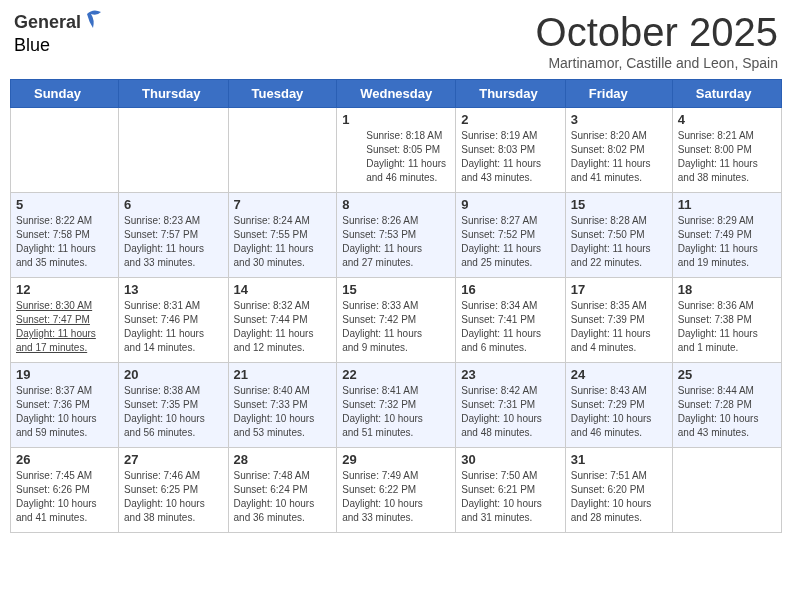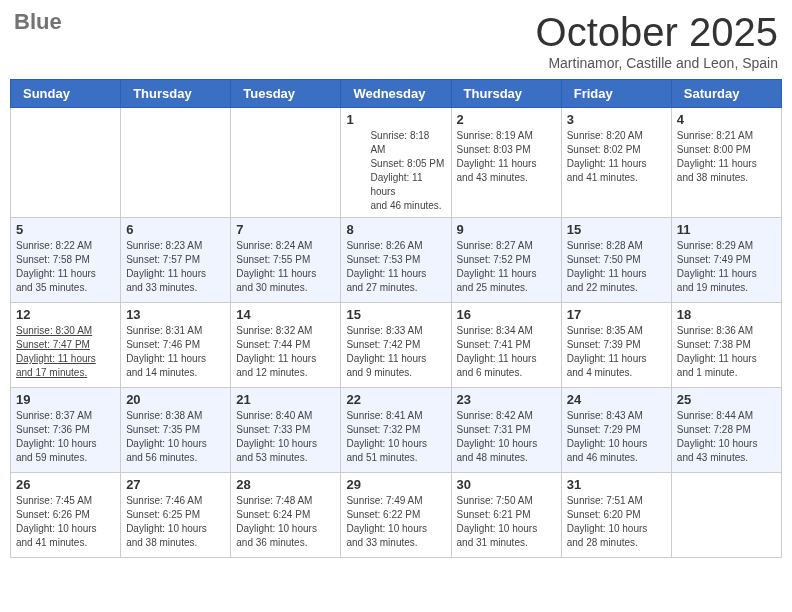--- a/index.html
+++ b/index.html
@@ -21,23 +21,23 @@
       display: flex;
       align-items: center;
     }
     .logo-text-general {
       font-size: 18px;
       font-weight: bold;
       color: #333;
       line-height: 1.1;
     }
     .logo-text-blue {
-      font-size: 22px;
-      font-weight: bold;
-      color: #737373;
+      font-size: 18px;
+      font-weight: normal;
+      color: #000000;
       line-height: 1.1;
     }
     .logo-icon {
       width: 20px;
       height: 30px;
       margin-left: 2px;
       margin-top: -4px;
     }
     .title-block {
       text-align: right;
@@ -55,21 +55,21 @@
       width: 100%;
       border-collapse: collapse;
       border: 1px solid #ccc;
     }
     .calendar th {
       background-color: #3a6fc4;
       color: #fff;
       font-size: 13px;
       font-weight: bold;
       text-align: left;
-      padding: 6px 12px;
+      padding: 6px 23px;
       border: 1px solid #2a5fb4;
     }
     .calendar td {
       border: 1px solid #ccc;
       vertical-align: top;
       padding: 4px 5px;
       font-size: 10.5px;
       color: #333;
       width: calc(100% / 7);
       height: 85px;
@@ -91,20 +91,26 @@
     tr:nth-child(odd) td { background: #fff; }
     tr:nth-child(even) td { background: #f0f4ff; }
     .header-row th { background-color: #3a6fc4; }
   </style>
 </head>
 <body>
 
 <div class="header">
   <div class="logo">
     <div>
+      <div style="display:flex;align-items:center;">
+        <span class="logo-text-general">General</span>
+        <svg class="logo-icon" viewBox="0 0 20 30" xmlns="http://www.w3.org/2000/svg">
+          <path d="M4 8 Q10 2 18 6 Q14 10 8 8 Q12 14 10 22 Q6 16 4 8Z" fill="#3a6fc4"></path>
+        </svg>
+      </div>
       <div>
         <span class="logo-text-blue">Blue</span>
       </div>
     </div>
   </div>
   <div class="title-block">
     <div class="month-title">October 2025</div>
     <div class="subtitle">Martinamor, Castille and Leon, Spain</div>
   </div>
 </div>

